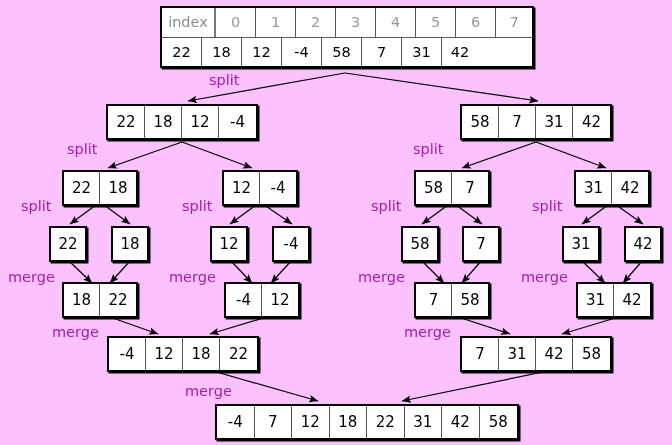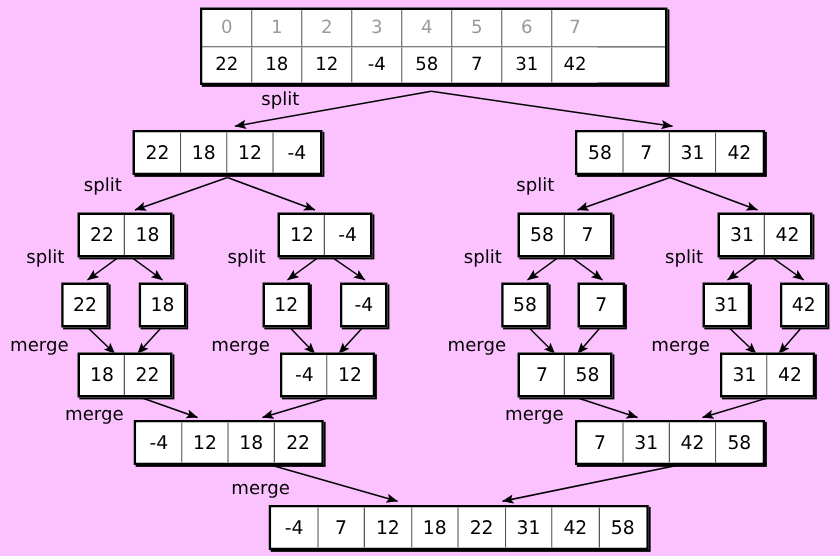--- a/index.html
+++ b/index.html
@@ -59,21 +59,21 @@
     color: #8c8c8c;
     font-size: 14.5px;
     border-right: 2px solid #777;
   }
   .array .cell.idx { color: #9a9a9a; }
 
   
   .label {
     position: absolute;
     font-size: 14.5px;
-    color: #000000;
+    color: #a21caf;
     white-space: nowrap;
     z-index: 4;
     line-height: 1;
   }
 </style>
 </head>
 <body>
 
 <div id="stage">
 
@@ -126,20 +126,21 @@
     </g>
 
     <g>
       <path class="arr" d="M213,371 L318,401" marker-end="url(#ah)"></path>
       <path class="arr" d="M548,371 L402,401" marker-end="url(#ah)"></path>
     </g>
   </svg>
 
   <div class="array head" style="left:160px; top:6px; width:374px; height:62px; flex-direction:column;">
     <div style="display:flex; height:50%;">
+      <div class="cell lbl" style="width:54px;">index</div>
       <div class="cell idx" style="width:40px;">0</div>
       <div class="cell idx" style="width:40px;">1</div>
       <div class="cell idx" style="width:40px;">2</div>
       <div class="cell idx" style="width:40px;">3</div>
       <div class="cell idx" style="width:40px;">4</div>
       <div class="cell idx" style="width:40px;">5</div>
       <div class="cell idx" style="width:40px;">6</div>
       <div class="cell idx" style="width:36px;">7</div>
     </div>
     <div style="display:flex; height:50%; border-top:1px solid #555;">

